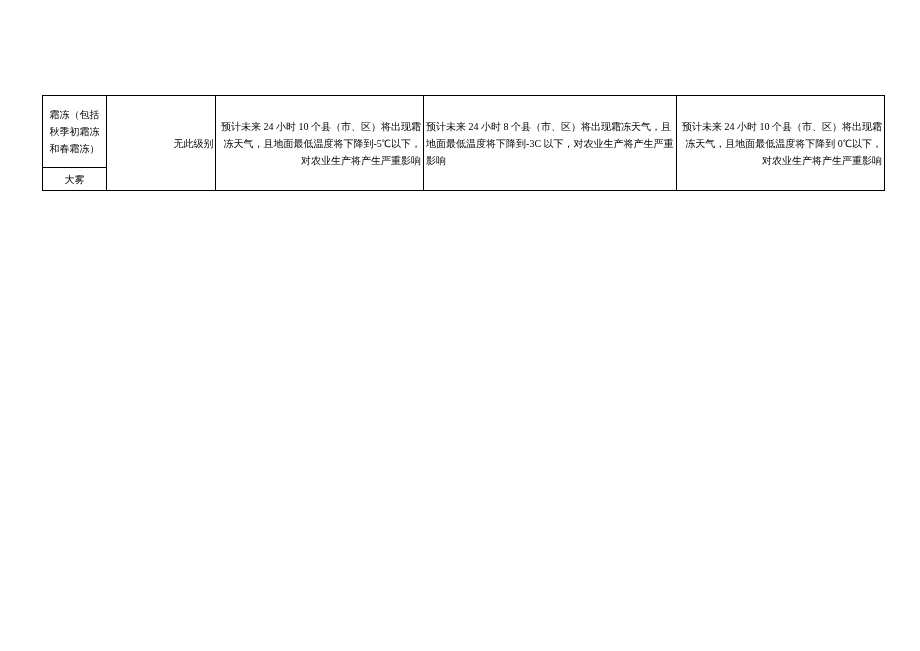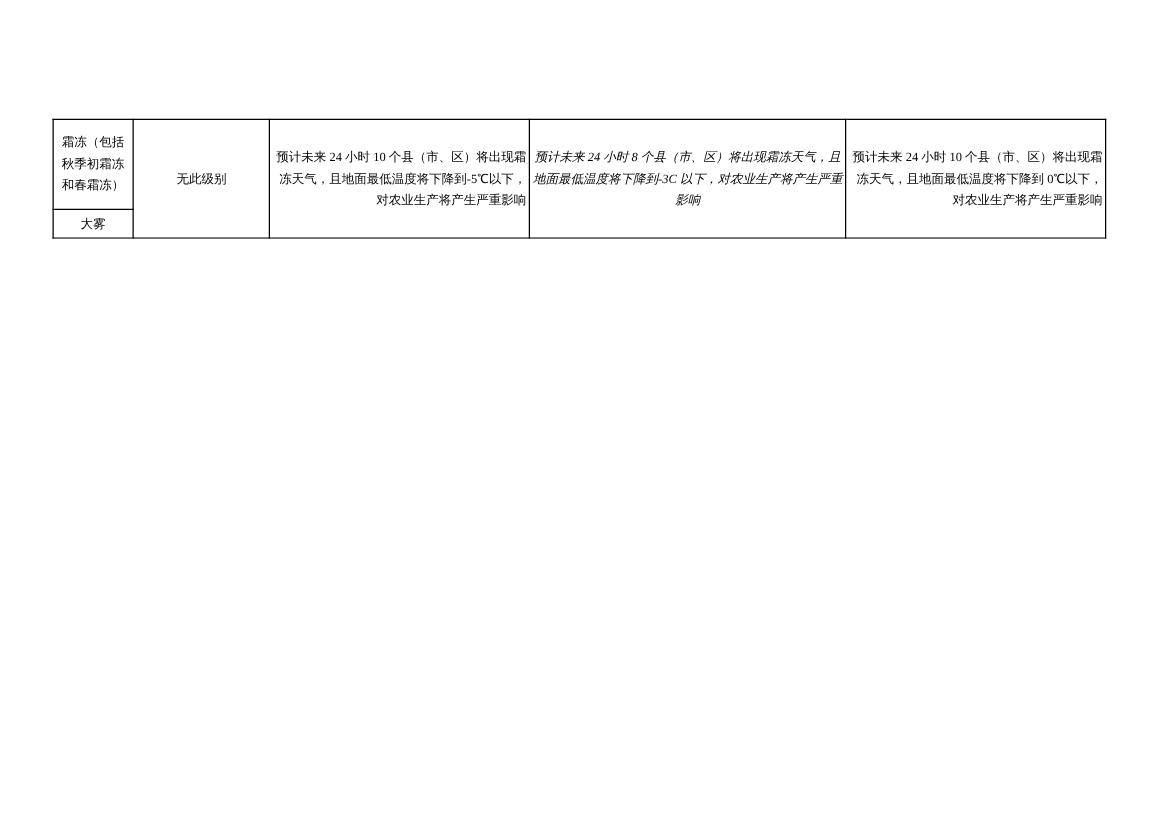--- a/index.html
+++ b/index.html
@@ -31,31 +31,30 @@
       line-height: 1.7;
       font-size: 10px;
       word-break: break-all;
     }
     .col1 {
       width: 56px;
       text-align: center;
     }
     .col2 {
       width: 96px;
-      text-align: center;
+      text-align: right;
       padding-left: 2px;
     }
     .col3 {
       width: 182px;
       text-align: right;
     }
     .col4 {
       width: 222px;
-      text-align: center;
-      font-style: italic;
+      text-align: left;
     }
     .col5 {
       width: 182px;
       text-align: right;
     }
     .row1-height {
       height: 72px;
     }
     .row2-height {
       height: 23px;

